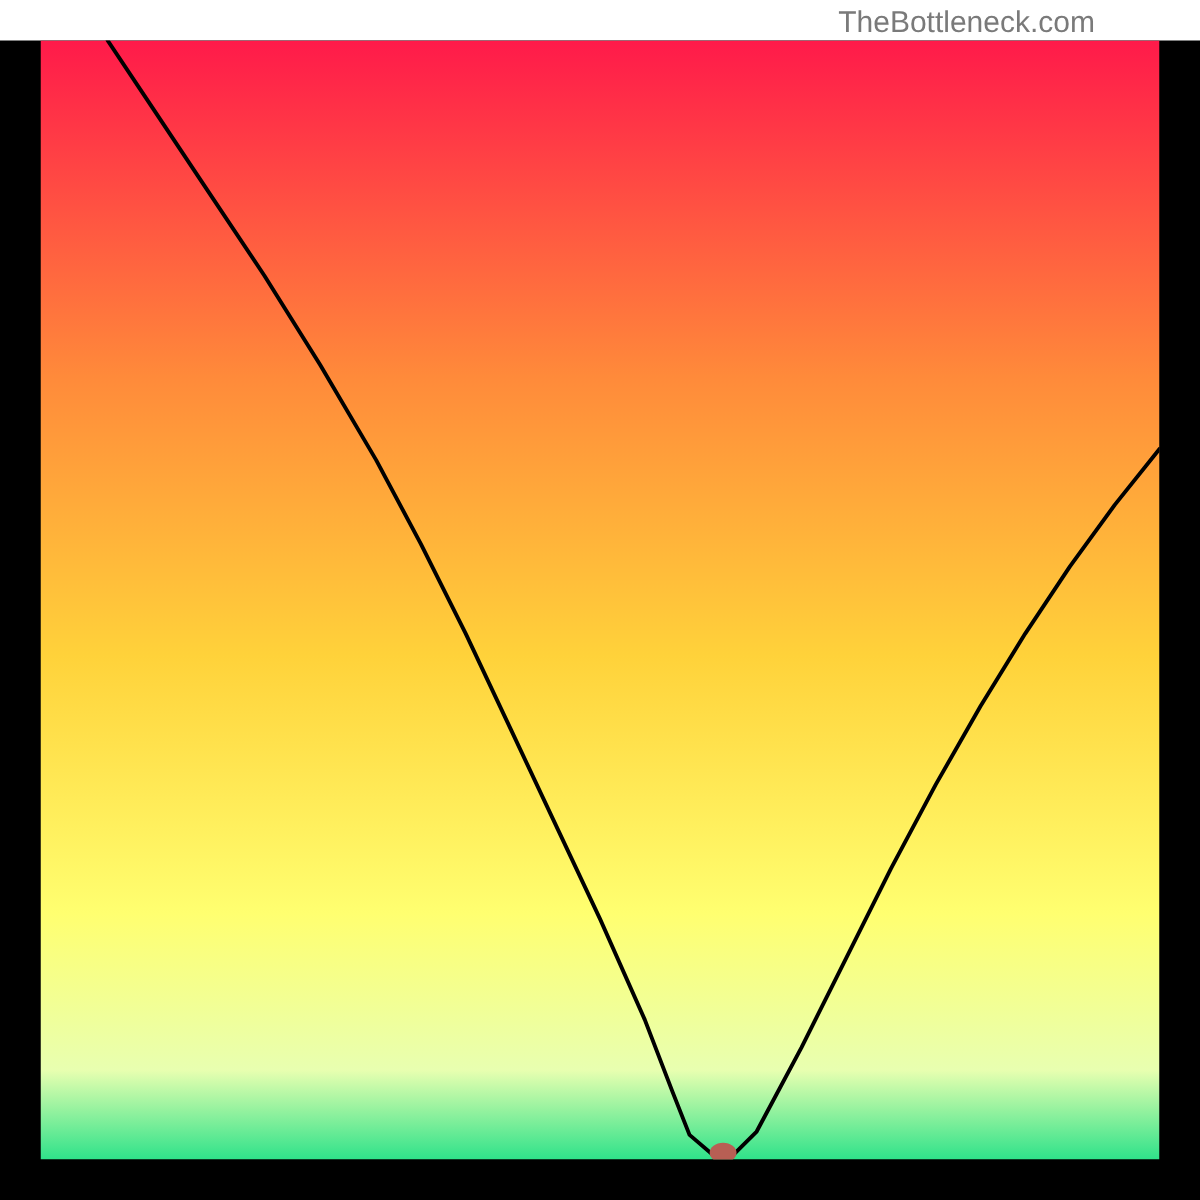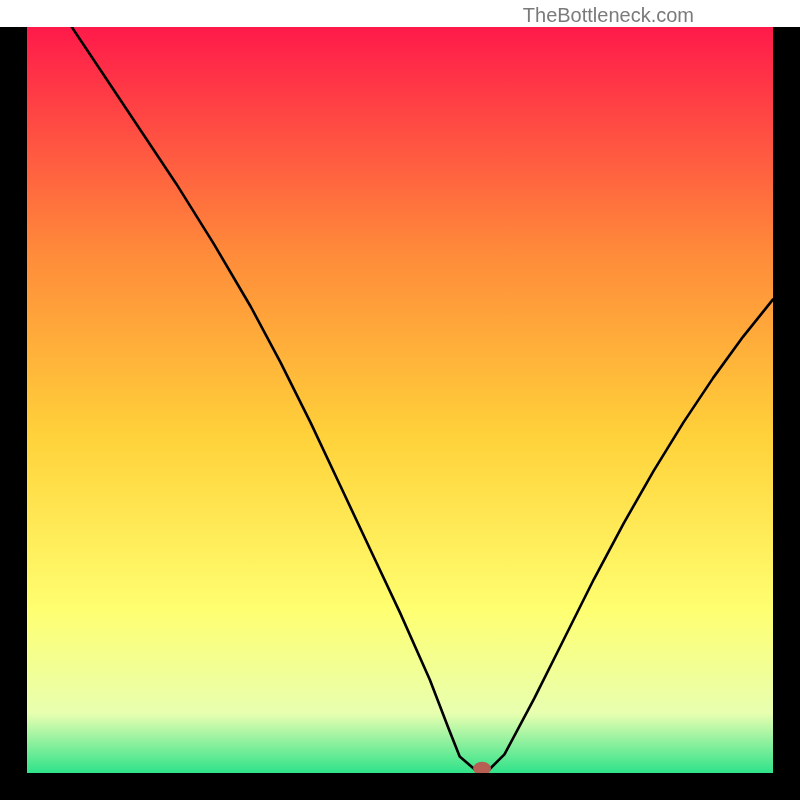--- a/index.html
+++ b/index.html
@@ -5,20 +5,21 @@
   body {
     margin: 0;
     padding: 0;
     background: #ffffff;
     font-family: Arial, Helvetica, sans-serif;
   }
   .container {
     width: 704px;
     height: 800px;
     position: relative;
+    padding-left: 36px;
   }
   .watermark {
     position: absolute;
     top: 4px;
     right: 10px;
     color: #7a7a7a;
     font-size: 20px;
     font-weight: 500;
     z-index: 10;
   }

